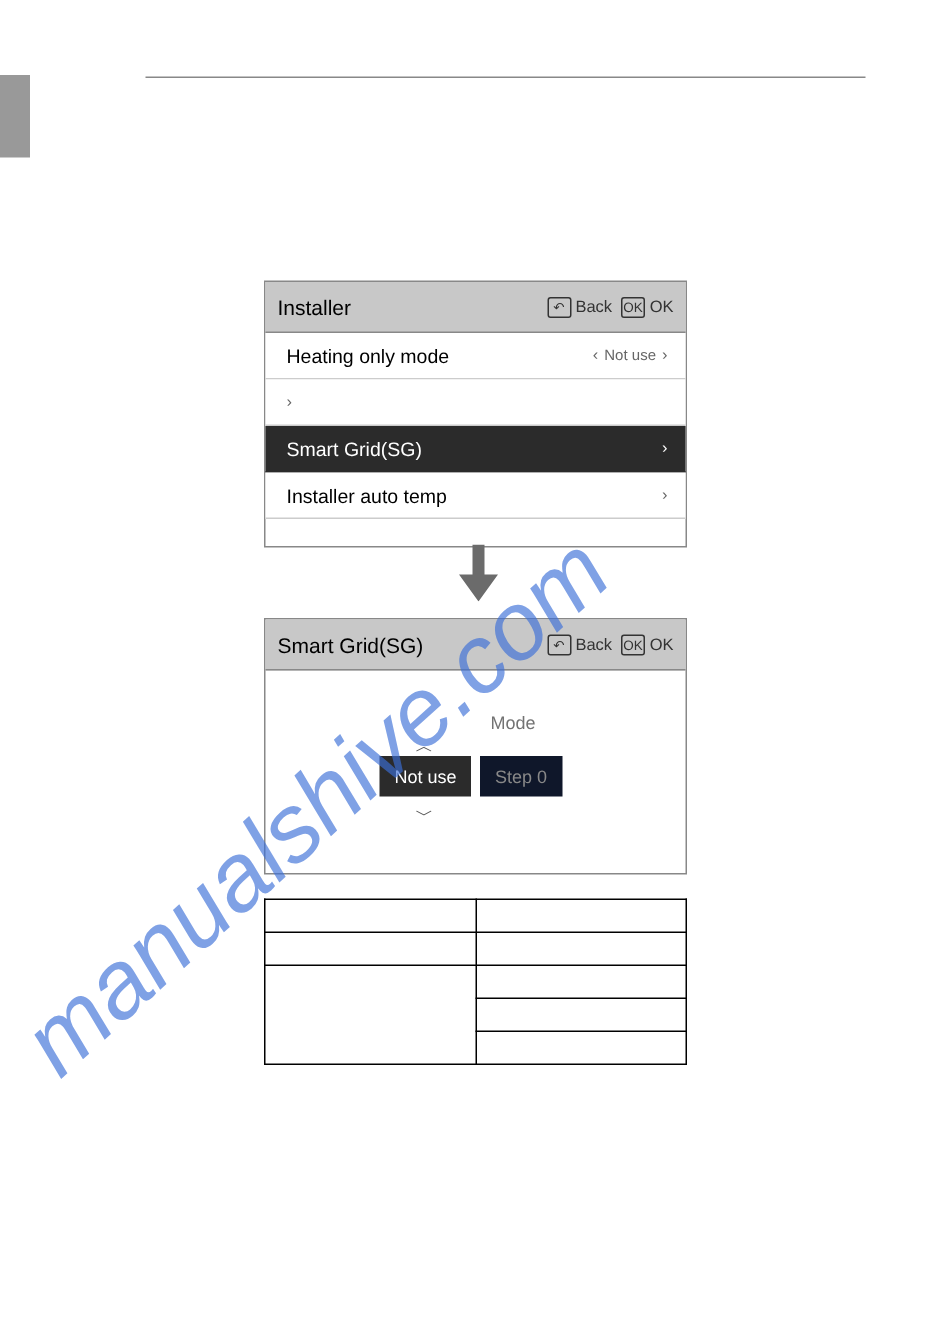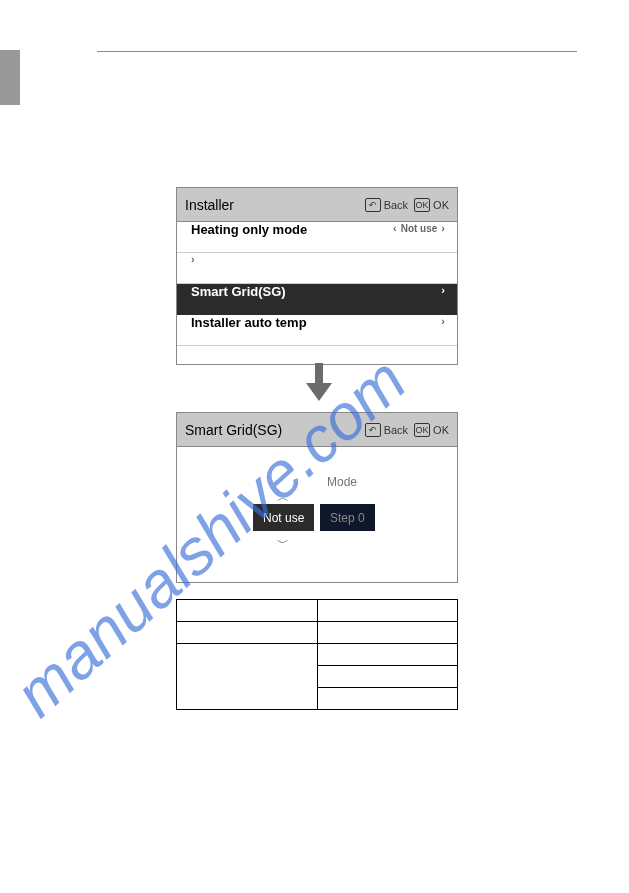--- a/index.html
+++ b/index.html
@@ -67,27 +67,26 @@
     align-items: center;
     justify-content: center;
     width: 16px; height: 14px;
     border: 1px solid #333;
     border-radius: 2px;
     font-size: 9px;
   }
   .menu-row {
     height: 31px;
     display: flex;
-    align-items: flex-start;
+    align-items: center;
     justify-content: space-between;
     padding: 0 12px 0 14px;
     font-size: 13px;
     border-bottom: 1px solid #ccc;
     background: #fff;
-    font-weight: bold;
   }
   .menu-row.selected { background: #2b2b2b; color: #fff; border-bottom: 1px solid #2b2b2b; }
   .menu-row .rval { font-size: 10px; color: #666; display: inline-flex; align-items: center; gap: 4px; }
   .menu-row.selected .rval { color: #fff; }
   .menu-row .chev { font-size: 11px; }
   .menu-cut { height: 18px; padding: 0 14px; font-size: 13px; display: flex; align-items: flex-start; overflow: hidden; }
   .arrow-down {
     position: absolute;
     top: 363px;
     left: 306px;

